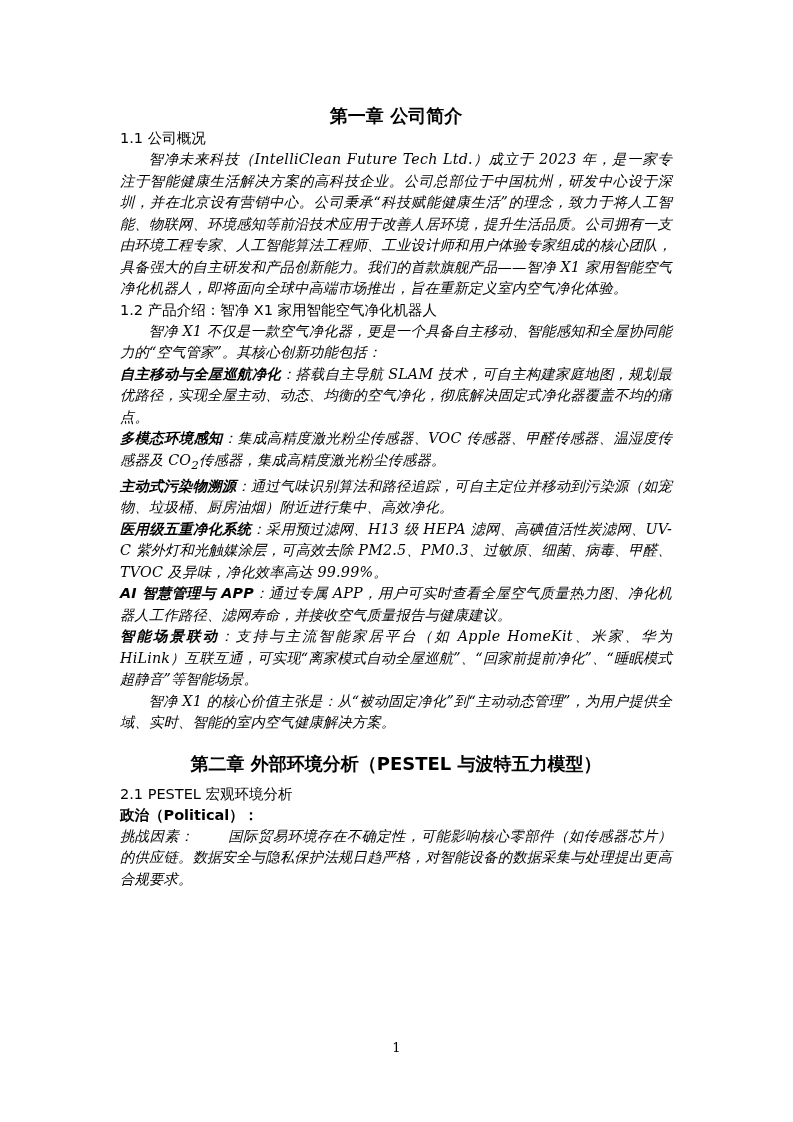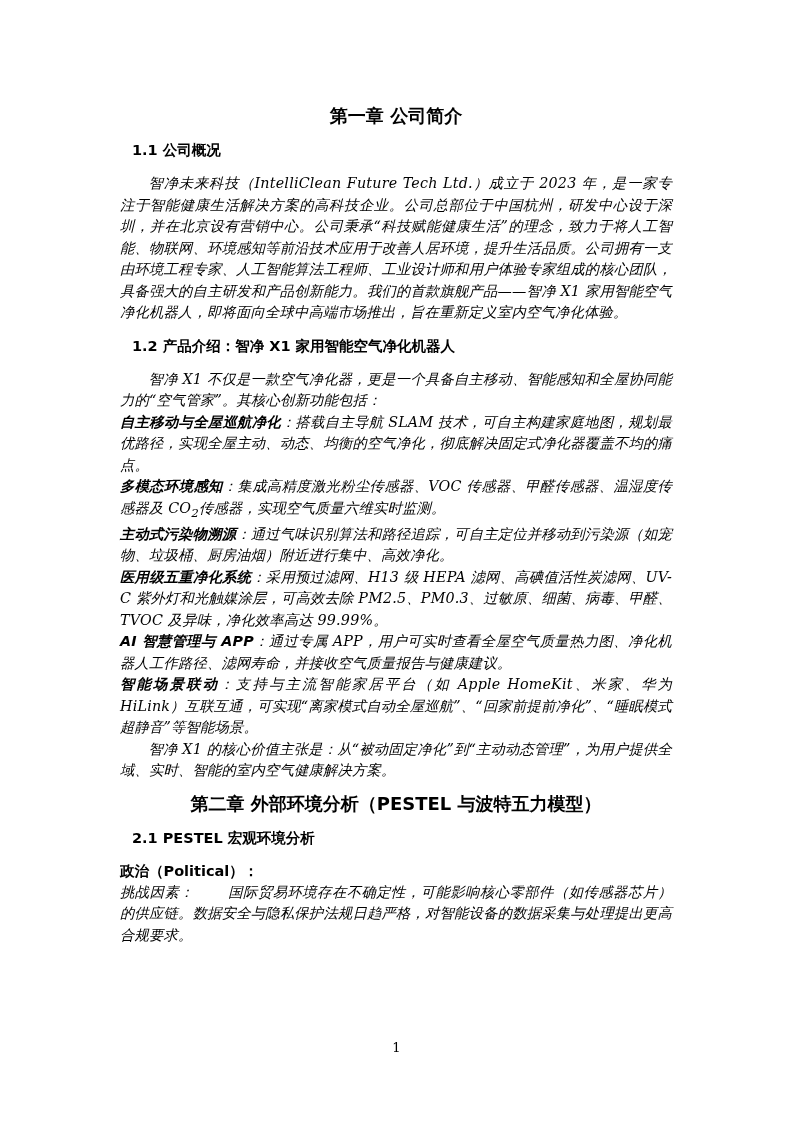--- a/index.html
+++ b/index.html
@@ -1,23 +1,23 @@
 <!DOCTYPE html>
 <html><head>
 <meta charset="utf-8">
 <style>
   html, body { margin: 0; padding: 0; background: #ffffff; }
   body { width: 793px; height: 1122px; position: relative; overflow: hidden;
          font-family: "DejaVu Serif", "Liberation Serif", serif; color: #000; }
   .page { position: absolute; left: 120px; top: 100px; width: 552px; }
   .chapter-title { text-align: center; font-family: "DejaVu Sans", "Liberation Sans", sans-serif;
                    font-weight: bold; font-size: 18px; line-height: 24px; margin: 4px 0 0 0; }
-  .chapter-title.ch2 { margin: 10px 0 8px 0; }
-  .section-title { font-family: "DejaVu Sans", "Liberation Sans", sans-serif; font-weight: bold;
-                   font-size: 14.5px; line-height: 21px; margin: 12px; }
+  .chapter-title.ch2 { margin: 18px 0 8px 0; }
+  .section-title { font-family: "DejaVu Sans", "Liberation Sans", sans-serif; font-weight: normal;
+                   font-size: 14.5px; line-height: 21px; margin: 0; }
   .sub-title { font-family: "DejaVu Sans", "Liberation Sans", sans-serif; font-weight: bold;
                font-size: 14.5px; line-height: 21px; margin: 0; }
   p { margin: 0; font-size: 14.3px; line-height: 21.5px; text-align: justify; letter-spacing: 0.2px; font-style: italic; }
   p.indent { text-indent: 2em; }
   .bold-lead { font-family: "DejaVu Sans", "Liberation Sans", sans-serif; font-weight: bold; }
   .gap { display: inline-block; width: 34px; }
   .page-number { position: absolute; top: 1040px; left: 0; width: 793px; text-align: center;
                  font-size: 13px; font-family: "DejaVu Serif", serif; }
 </style>
 </head>
@@ -30,21 +30,21 @@
   <h2 class="section-title">1.1 公司概况</h2>
   <p class="indent">智净未来科技（IntelliClean Future Tech Ltd.）成立于 2023 年，是一家专注于智能健康生活解决方案的高科技企业。公司总部位于中国杭州，研发中心设于深圳，并在北京设有营销中心。公司秉承“科技赋能健康生活”的理念，致力于将人工智能、物联网、环境感知等前沿技术应用于改善人居环境，提升生活品质。公司拥有一支由环境工程专家、人工智能算法工程师、工业设计师和用户体验专家组成的核心团队，具备强大的自主研发和产品创新能力。我们的首款旗舰产品——智净 X1 家用智能空气净化机器人，即将面向全球中高端市场推出，旨在重新定义室内空气净化体验。</p>
 
   <h2 class="section-title">1.2 产品介绍：智净 X1 家用智能空气净化机器人</h2>
   <p class="indent">智净 X1 不仅是一款空气净化器，更是一个具备自主移动、智能感知和全屋协同能力的“空气管家”。其核心创新功能包括：</p>
 
   <p>
     <span class="bold-lead">自主移动与全屋巡航净化</span><span>：搭载自主导航 SLAM 技术，可自主构建家庭地图，规划最优路径，实现全屋主动、动态、均衡的空气净化，彻底解决固定式净化器覆盖不均的痛点。</span>
   </p>
   <p>
-    <span class="bold-lead">多模态环境感知</span><span>：集成高精度激光粉尘传感器、VOC 传感器、甲醛传感器、温湿度传感器及 CO</span><sub>2</sub><span>传感器，实现空气质量六维实时监测。</span>
+    <span class="bold-lead">多模态环境感知</span><span>：集成高精度激光粉尘传感器、VOC 传感器、甲醛传感器、温湿度传感器及 CO</span><sub>2</sub><span>传感器，集成高精度激光粉尘传感器。</span>
   </p>
   <p>
     <span class="bold-lead">主动式污染物溯源</span><span>：通过气味识别算法和路径追踪，可自主定位并移动到污染源（如宠物、垃圾桶、厨房油烟）附近进行集中、高效净化。</span>
   </p>
   <p>
     <span class="bold-lead">医用级五重净化系统</span><span>：采用预过滤网、H13 级 HEPA 滤网、高碘值活性炭滤网、UV-C 紫外灯和光触媒涂层，可高效去除 PM2.5、PM0.3、过敏原、细菌、病毒、甲醛、TVOC 及异味，净化效率高达 99.99%。</span>
   </p>
   <p>
     <span class="bold-lead">AI 智慧管理与 APP</span><span>：通过专属 APP，用户可实时查看全屋空气质量热力图、净化机器人工作路径、滤网寿命，并接收空气质量报告与健康建议。</span>
   </p>

